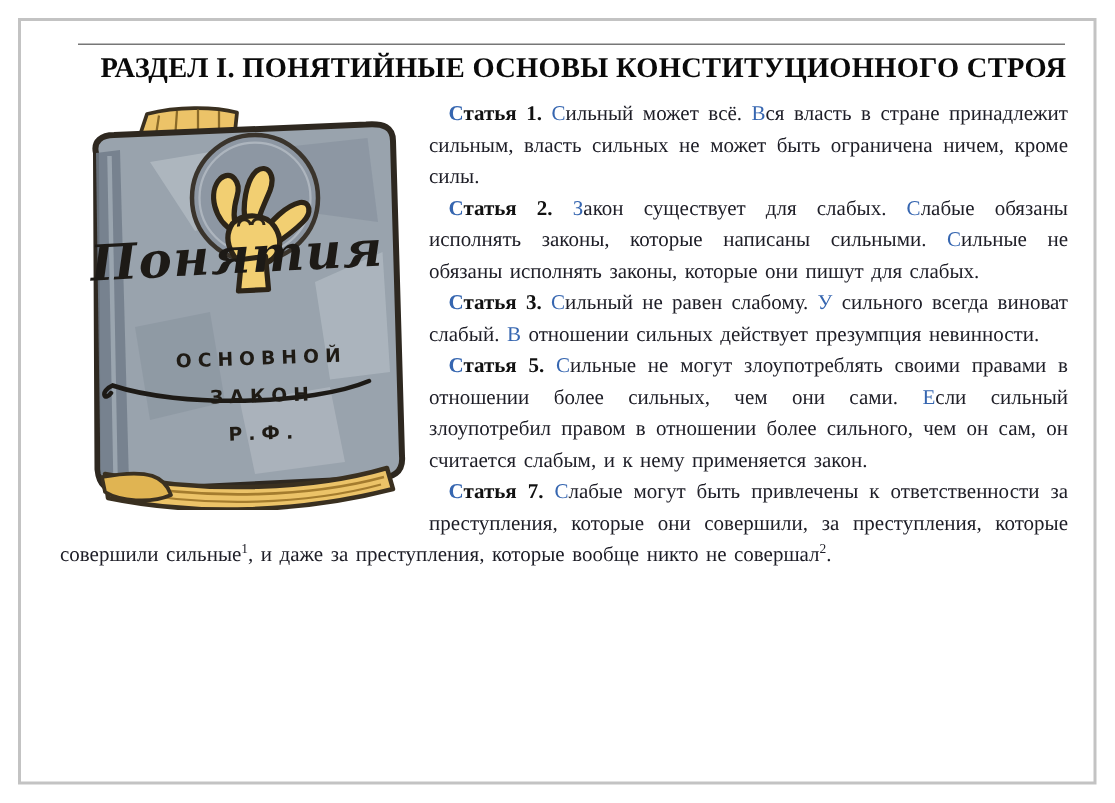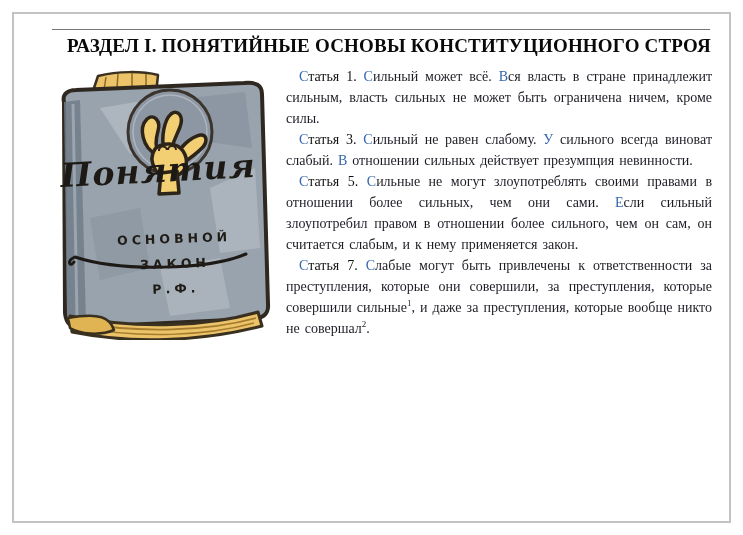--- a/index.html
+++ b/index.html
@@ -78,21 +78,21 @@
     letter-spacing: 4px;
     color: #1f1b15;
     transform: rotate(-2deg);
   }
   p.article {
     margin: 0;
     text-indent: 13px;
   }
   .article-label {
     color: #111111;
-    font-weight: normal;
+    font-weight: bold;
   }
   .cap { color: var(--cap, #3666b0); }
   sup.fn {
     font-size: 9px;
     line-height: 0;
     vertical-align: super;
     color: #1d1d26;
   }
 </style>
 </head>
@@ -159,20 +159,21 @@
         <div class="book-title">Понятия</div>
         <div class="book-subtitle">
           <div>ОСНОВНОЙ</div>
           <div>ЗАКОН</div>
           <div>Р.Ф.</div>
         </div>
       </div>
 
       <div id="articles-host">
           <p class="article"><span class="article-label"><span class="cap">С</span>татья 1.</span> <span class="cap">С</span>ильный может всё. <span class="cap">В</span>ся власть в стране принадлежит сильным, власть сильных не может быть ограничена ничем, кроме силы.</p>
+          <p class="article"><span class="article-label"><span class="cap">С</span>татья 2.</span> <span class="cap">З</span>акон существует для слабых. <span class="cap">С</span>лабые обязаны исполнять законы, которые написаны сильными. <span class="cap">С</span>ильные не обязаны исполнять законы, которые они пишут для слабых.</p>
           <p class="article"><span class="article-label"><span class="cap">С</span>татья 3.</span> <span class="cap">С</span>ильный не равен слабому. <span class="cap">У</span> сильного всегда виноват слабый. <span class="cap">В</span> отношении сильных действует презумпция невинности.</p>
           <p class="article"><span class="article-label"><span class="cap">С</span>татья 5.</span> <span class="cap">С</span>ильные не могут злоупотреблять своими правами в отношении более сильных, чем они сами. <span class="cap">Е</span>сли сильный злоупотребил правом в отношении более сильного, чем он сам, он считается слабым, и к нему применяется закон.</p>
           <p class="article"><span class="article-label"><span class="cap">С</span>татья 7.</span> <span class="cap">С</span>лабые могут быть привлечены к ответственности за преступления, которые они совершили, за преступления, которые совершили сильные<sup class="fn">1</sup>, и даже за преступления, которые вообще никто не совершал<sup class="fn">2</sup>.</p>
         </div>
 
     </div>
   </div>
 </div>
 
 </body></html>

